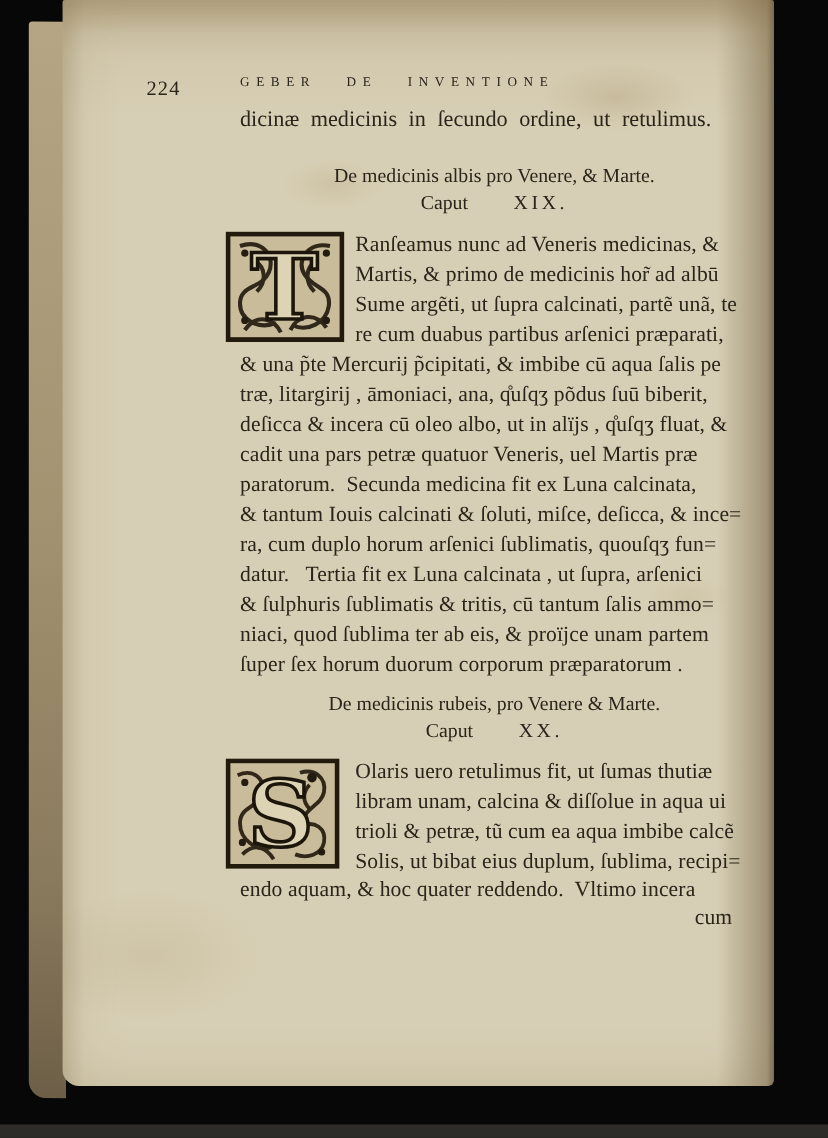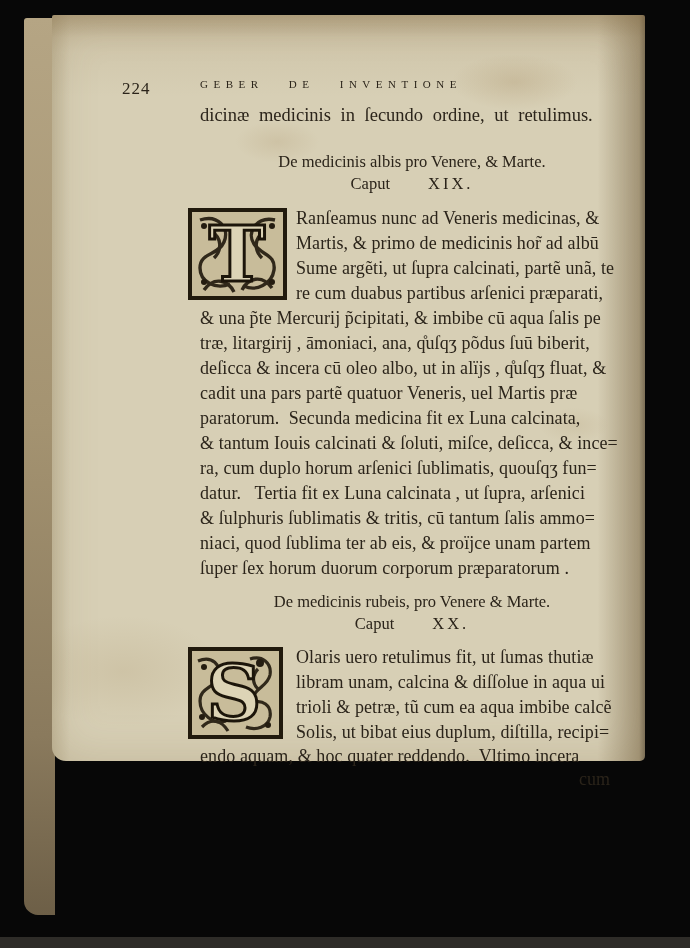--- a/index.html
+++ b/index.html
@@ -3,21 +3,21 @@
 <meta charset="utf-8">
 <style>
   html,body{margin:0;padding:0;}
   body{width:690px;height:948px;background:#070707;overflow:hidden;
        font-family:"Liberation Serif","DejaVu Serif",serif;}
   .scan{position:relative;width:690px;height:948px;background:#070707;overflow:hidden;}
   .scan-strip{position:absolute;left:0;right:0;bottom:0;height:11px;background:#2e2c28;}
   .fore-edge{position:absolute;left:24px;top:18px;width:31px;height:897px;
        background:linear-gradient(180deg,#b5a584 0%,#a49371 45%,#8a7a5d 80%,#6d5f47 100%);
        border-radius:3px 0 0 14px;transform:skewY(.4deg);}
-  .page{position:absolute;left:52px;top:15px;width:593px;height:746px;
+  .page{position:absolute;left:52px;top:0;width:593px;height:905px;
        color:#2b241a;
        background:
          radial-gradient(ellipse 90px 40px at 78% 9%, rgba(150,118,70,.20), transparent 70%),
          radial-gradient(ellipse 60px 30px at 38% 17%, rgba(150,118,70,.14), transparent 70%),
          radial-gradient(ellipse 140px 80px at 12% 88%, rgba(140,110,60,.12), transparent 70%),
          radial-gradient(ellipse 50px 25px at 88% 55%, rgba(140,110,60,.10), transparent 70%),
          linear-gradient(180deg, rgba(146,118,78,.30) 0%, rgba(146,118,78,.08) 5%, rgba(146,118,78,0) 11%),
          linear-gradient(90deg, rgba(120,95,55,0) 92%, rgba(90,68,35,.38) 99%, rgba(50,36,18,.55) 100%),
          linear-gradient(0deg, rgba(120,100,60,0) 97%, rgba(120,100,60,.22) 100%),
          linear-gradient(90deg, rgba(120,100,60,.18) 0%, rgba(120,100,60,0) 3%),
@@ -86,21 +86,21 @@
       <div class="line">Ranſeamus nunc ad Veneris medicinas, &amp;</div>
       <div class="line">Martis, &amp; primo de medicinis hor̃ ad albū</div>
       <div class="line">Sume argẽti, ut ſupra calcinati, partẽ unã, te</div>
       <div class="line">re cum duabus partibus arſenici præparati,</div>
     </div>
 
     <div class="col" style="top:291px">
       <div class="line">&amp; una p̃te Mercurij p̃cipitati, &amp; imbibe cū aqua ſalis pe</div>
       <div class="line">træ, litargirij , āmoniaci, ana, q̊uſqʒ põdus ſuū biberit,</div>
       <div class="line">deſicca &amp; incera cū oleo albo, ut in alïjs , q̊uſqʒ fluat, &amp;</div>
-      <div class="line">cadit una pars partẽ quatuor Veneris, uel Martis præ</div>
+      <div class="line">cadit una pars petræ quatuor Veneris, uel Martis præ</div>
       <div class="line">paratorum.  Secunda medicina fit ex Luna calcinata,</div>
       <div class="line">&amp; tantum Iouis calcinati &amp; ſoluti, miſce, deſicca, &amp; ince=</div>
       <div class="line">ra, cum duplo horum arſenici ſublimatis, quouſqʒ fun=</div>
       <div class="line">datur.   Tertia fit ex Luna calcinata , ut ſupra, arſenici</div>
       <div class="line">&amp; ſulphuris ſublimatis &amp; tritis, cū tantum ſalis ammo=</div>
       <div class="line">niaci, quod ſublima ter ab eis, &amp; proïjce unam partem</div>
       <div class="line">ſuper ſex horum duorum corporum præparatorum .</div>
     </div>
 
     <div class="heading" style="top:577px">De medicinis rubeis, pro Venere &amp; Marte.</div>
@@ -125,21 +125,21 @@
             <circle cx="16" cy="20" r="3"></circle>
         </g>
         <text x="46" y="73" text-anchor="middle" font-size="76" font-weight="bold" font-family="'DejaVu Serif',serif" fill="#ddd4b6" stroke="#1c150a" stroke-width="3">S</text>
       </svg>
     </div>
 
     <div class="indent-block" style="top:630px">
       <div class="line">Olaris uero retulimus fit, ut ſumas thutiæ</div>
       <div class="line">libram unam, calcina &amp; diſſolue in aqua ui</div>
       <div class="line">trioli &amp; petræ, tũ cum ea aqua imbibe calcẽ</div>
-      <div class="line">Solis, ut bibat eius duplum, diſtilla, recipi=</div>
+      <div class="line">Solis, ut bibat eius duplum, ſublima, recipi=</div>
     </div>
 
     <div class="col" style="top:729px">
       <div class="line">endo aquam, &amp; hoc quater reddendo.  Vltimo incera</div>
     </div>
 
     <div class="catchword" style="top:754px">cum</div>
 
   </div>
 

